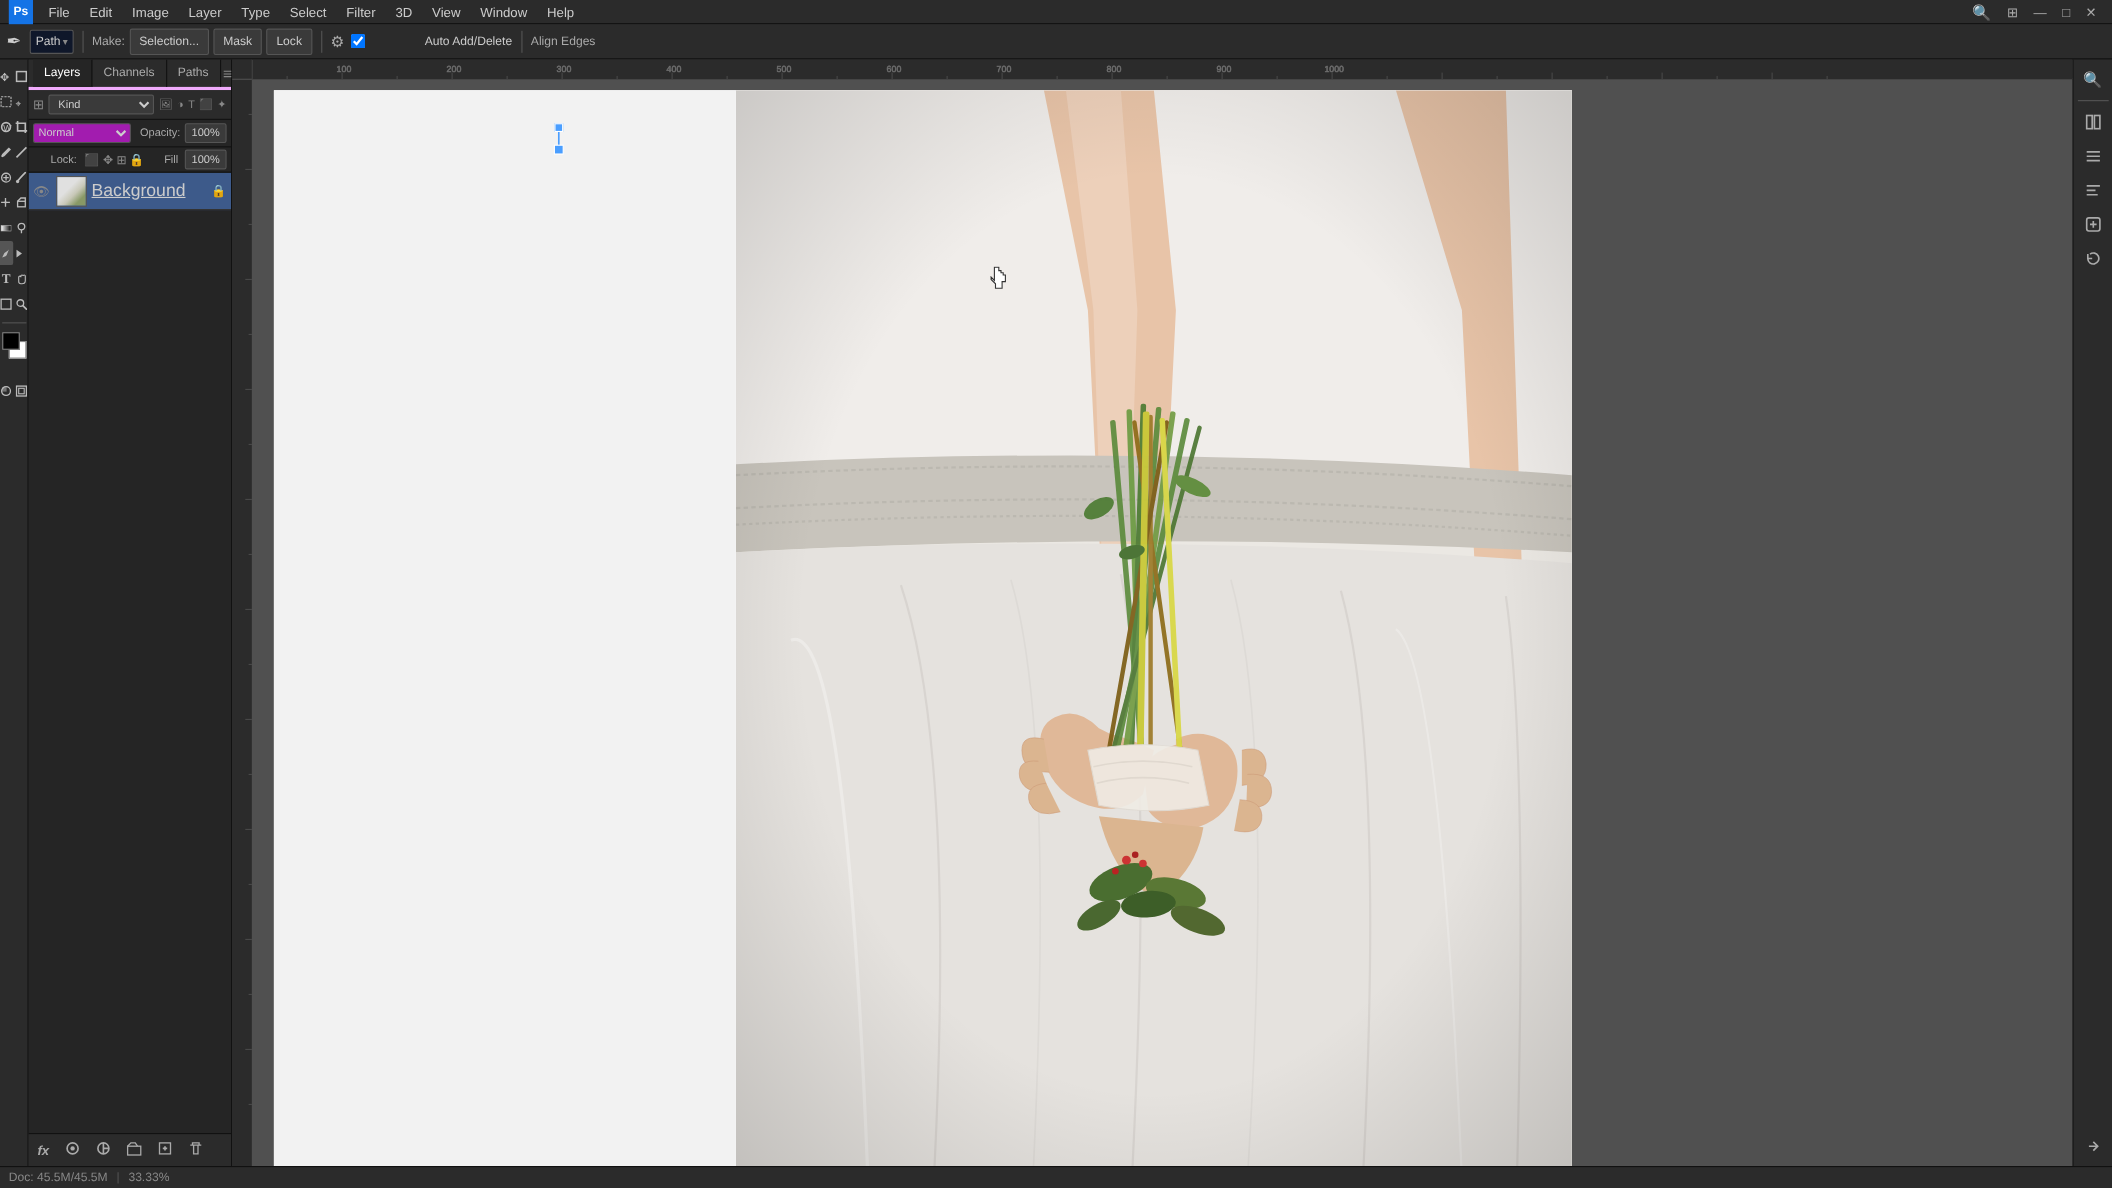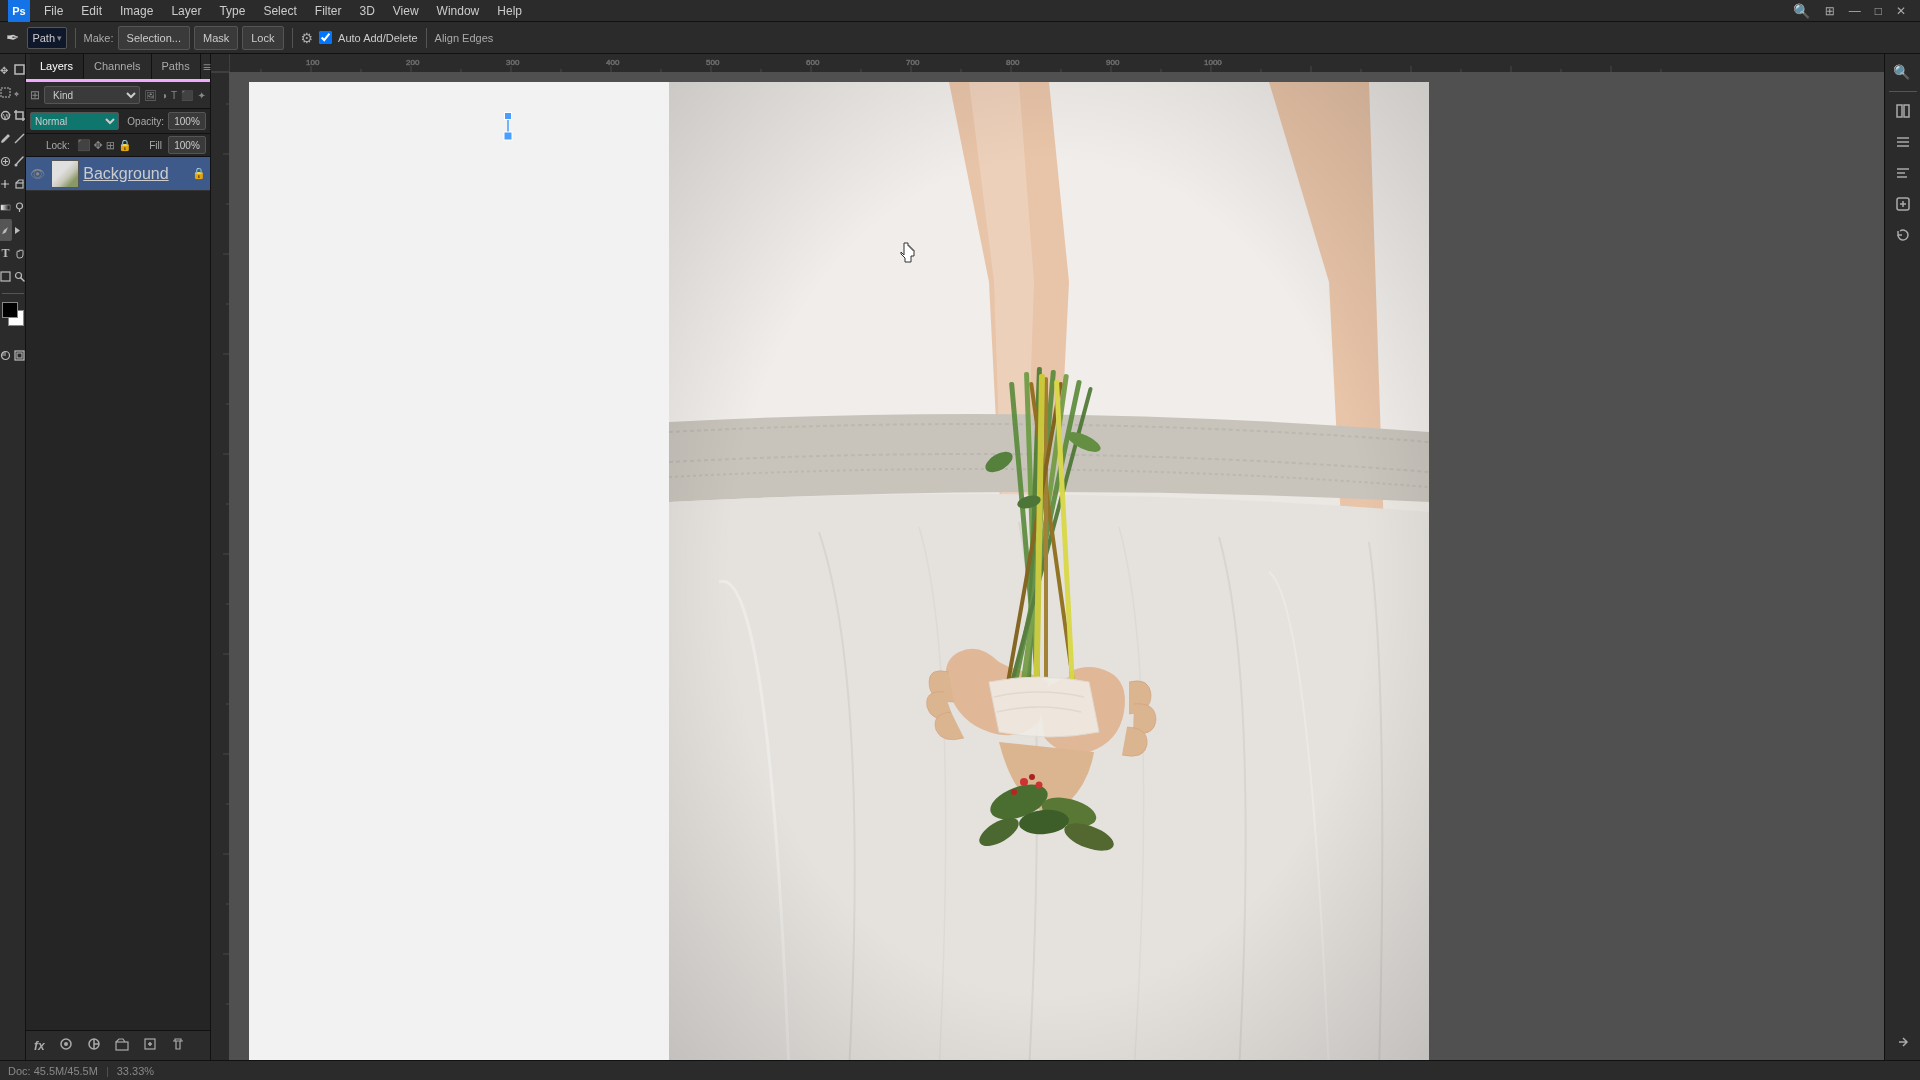--- a/index.html
+++ b/index.html
@@ -379,21 +379,21 @@
 
   <span style="font-size:11px;color:#aaa;">Make:</span>
   <button class="options-btn">Selection...</button>
   <button class="options-btn">Mask</button>
   <button class="options-btn">Lock</button>
   <div class="options-separator"></div>
 
   <div style="font-size:14px;color:#aaa;cursor:pointer;">⚙</div>
 
   <input type="checkbox" checked="" style="margin: 0px 2px;">
-  <span style="font-size:11px;color:#ccc;">Auto Add/Delete</span>
+  <span style="font-size:11px;color:#ccc;margin-left:48px;">Auto Add/Delete</span>
   <div class="options-separator"></div>
   <span style="font-size:11px;color:#aaa;">Align Edges</span>
 </div>
 
 <div id="main-area">
 
   <div id="tools-panel">
 
     <div style="display:grid;grid-template-columns:13px 13px;gap:1px;margin-bottom:2px;">
       <div class="t" title="Move">
@@ -560,21 +560,21 @@
       </select>
 
       <span style="font-size:10px;color:#888;cursor:pointer;">🖼</span>
       <span style="font-size:10px;color:#888;cursor:pointer;">◑</span>
       <span style="font-size:10px;color:#888;cursor:pointer;">T</span>
       <span style="font-size:10px;color:#888;cursor:pointer;">⬛</span>
       <span style="font-size:10px;color:#888;cursor:pointer;">✦</span>
     </div>
 
     <div id="layers-options">
-      <select style="flex:1;height:18px;font-size:10px;background:#0f766e;border:1px solid #555;color:#ccc;border-radius:2px;">
+      <select style="flex:1;height:18px;font-size:10px;background:#a21caf;border:1px solid #555;color:#ccc;border-radius:2px;">
         <option>Normal</option>
       </select>
       <span style="font-size:10px;color:#aaa;margin-left:4px;">Opacity:</span>
       <input type="text" value="100%" style="width: 38px; height: 18px; font-size: 10px; background: rgb(58, 58, 58); border: 1px solid rgb(85, 85, 85); color: rgb(204, 204, 204); border-radius: 2px; text-align: center;">
     </div>
 
     <div id="layers-lock-row">
       <span style="font-size:10px;color:#aaa;margin-right:4px;margin-left:16px;">Lock:</span>
       <span style="font-size:11px;color:#888;cursor:pointer;">⬛</span>
       <span style="font-size:11px;color:#888;cursor:pointer;">✥</span>

